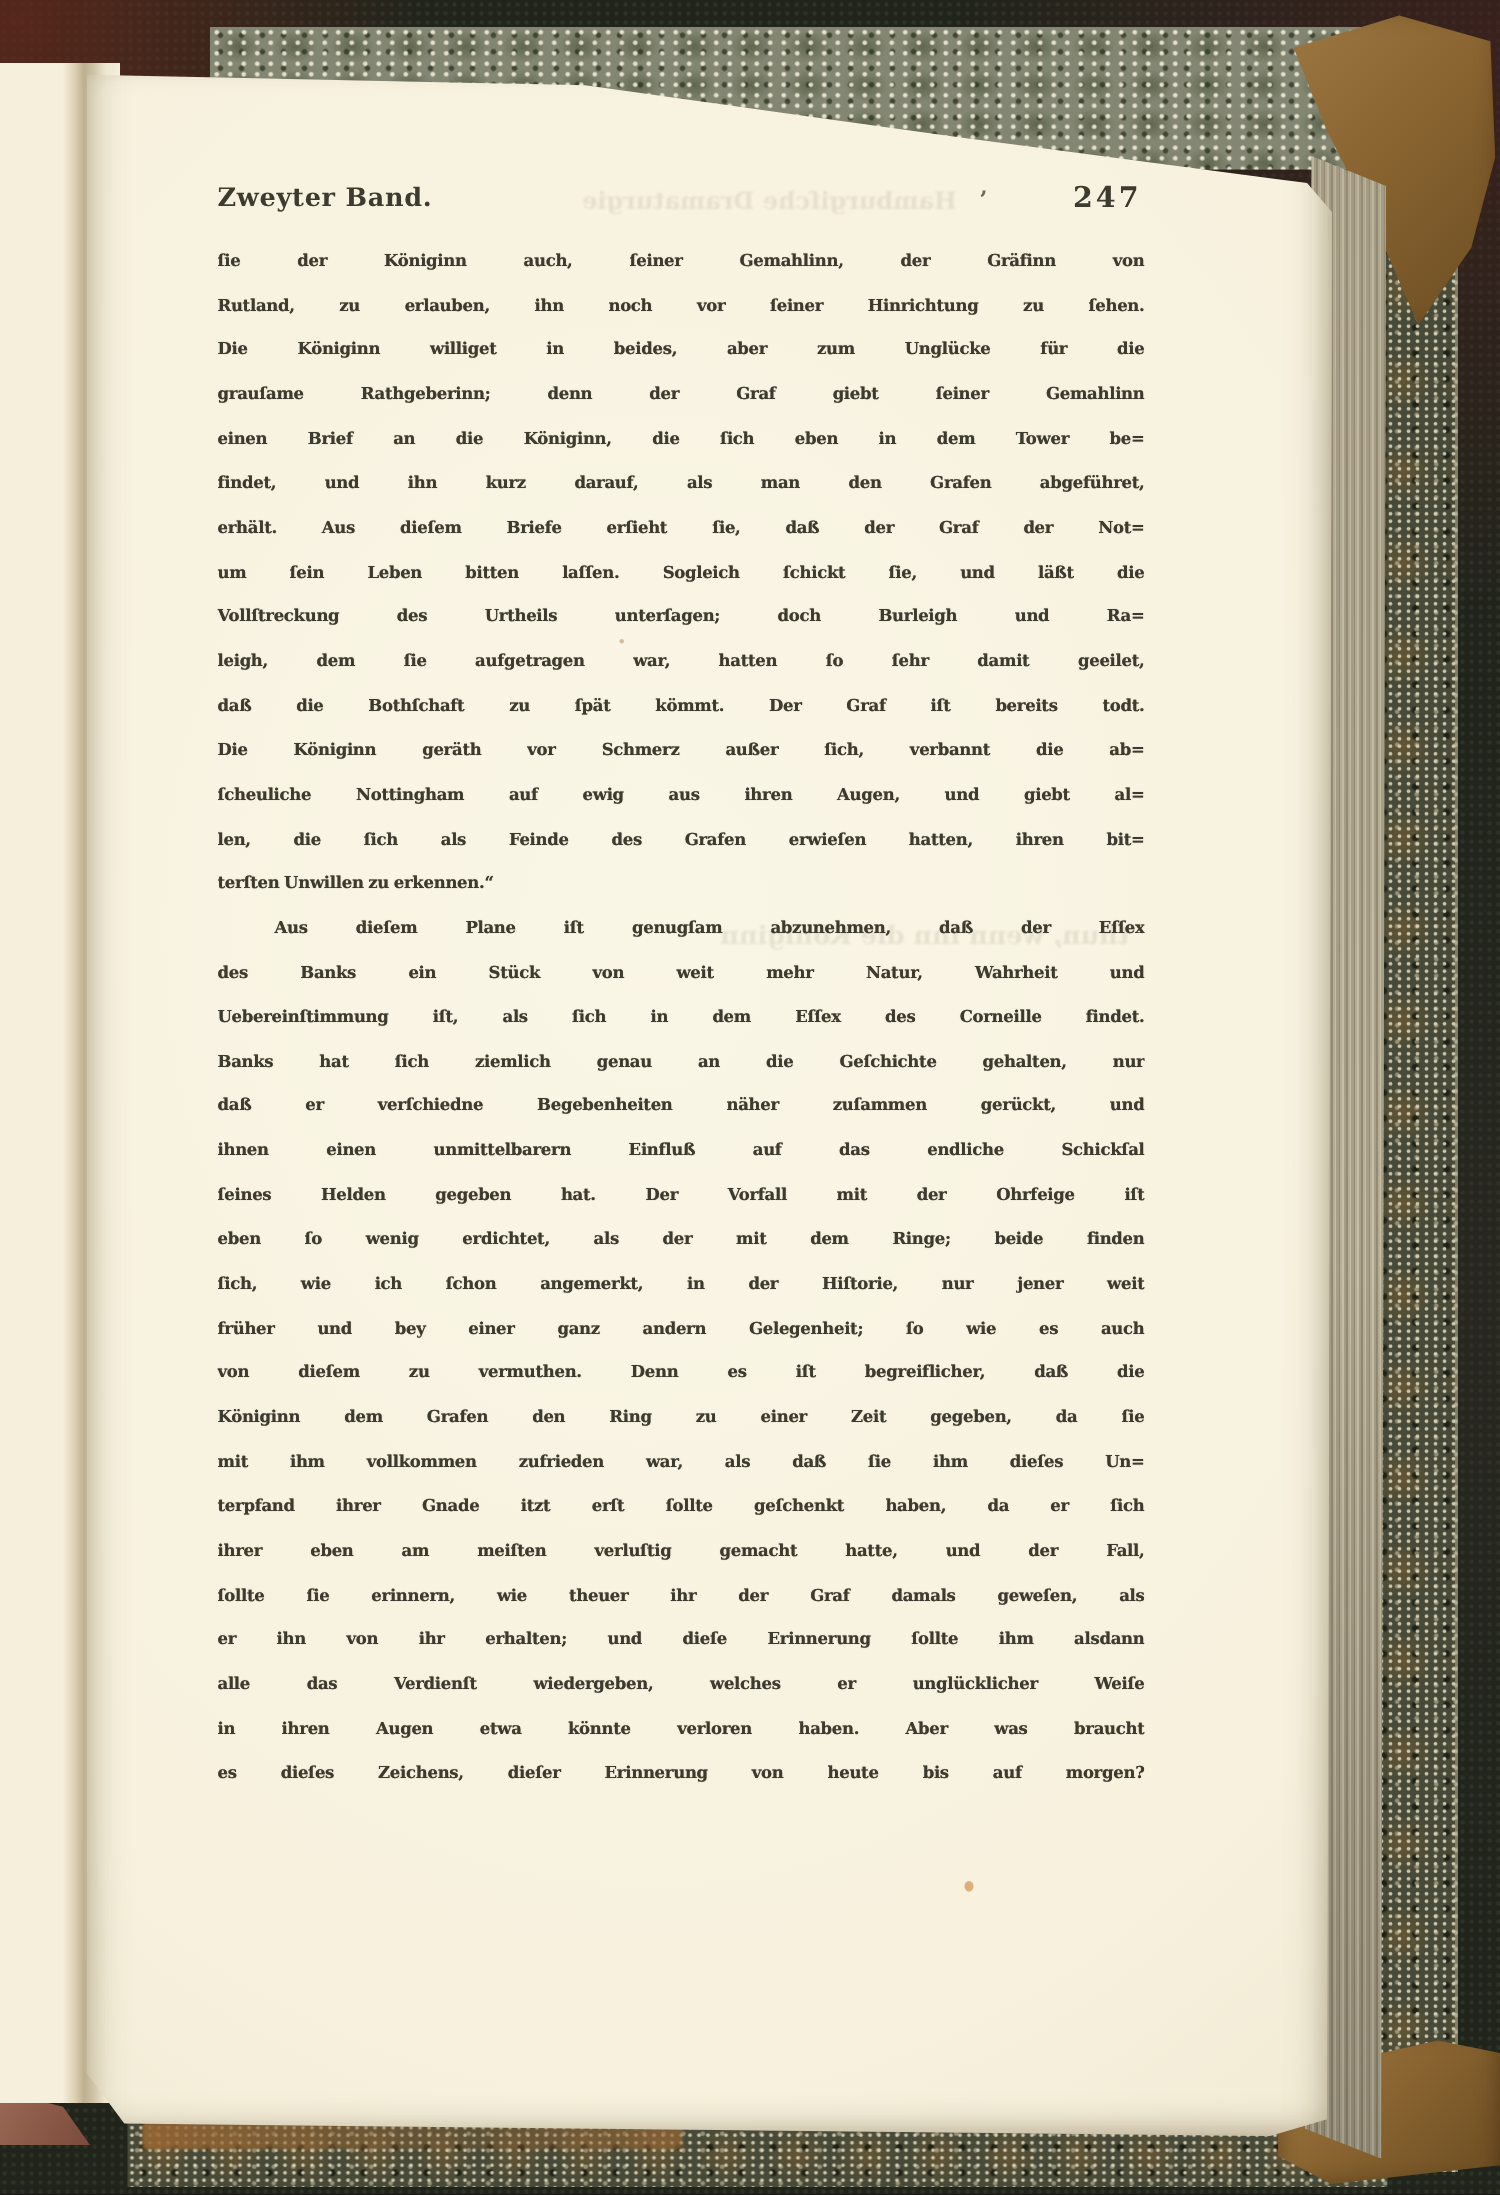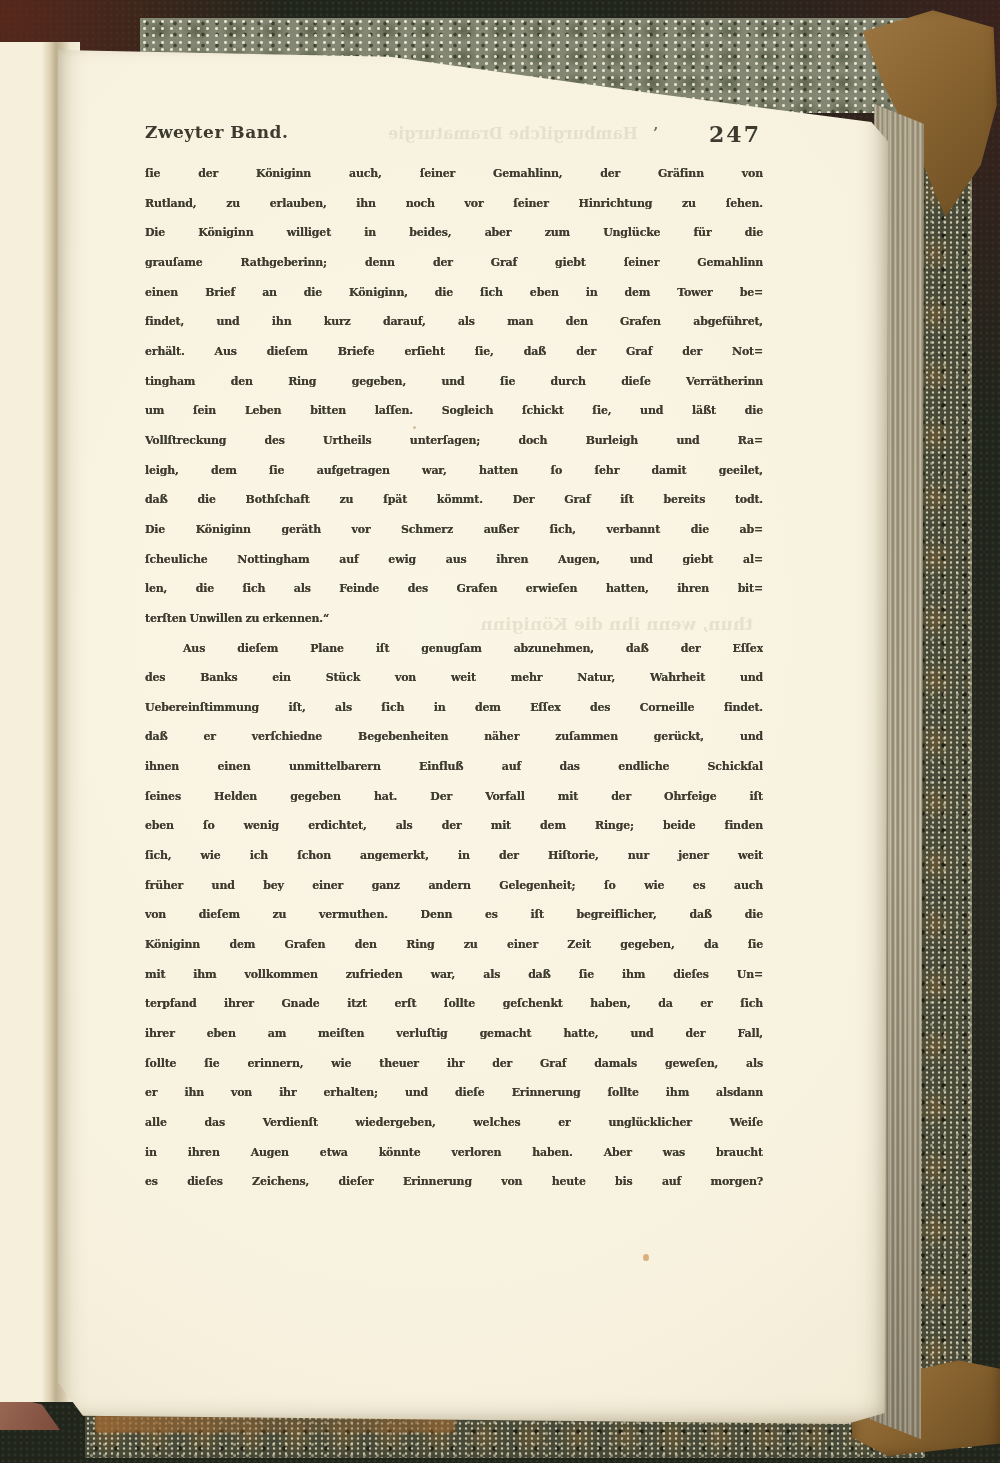--- a/index.html
+++ b/index.html
@@ -77,21 +77,21 @@
   }
   .foxing-dot{position:absolute;border-radius:50%;}
   .dot1{left:585px;top:1218px;width:6px;height:7px;background:rgba(196,120,44,.55);filter:blur(.5px);}
   .dot2{left:355px;top:390px;width:3px;height:3px;background:rgba(150,110,60,.4);}
   
   .header{position:absolute;left:87px;top:86px;width:618px;height:30px;color:var(--ink,#3d3b2f);}
   .running-title{
     display:block;text-align:left;font-size:17px;font-weight:700;letter-spacing:.5px;
   }
   .page-number{
-    position:absolute;right:2px;top:-1px;font-size:22px;font-weight:700;letter-spacing:2px;
+    position:absolute;right:2px;top:-1px;font-size:19px;font-weight:700;letter-spacing:2px;
   }
   .ink-speck{position:absolute;left:508px;top:2px;font-size:15px;font-weight:700;opacity:.75;}
   
   .text-block{position:absolute;left:87px;top:131px;width:618px;color:var(--ink,#3d3b2f);}
   .line{
     height:29.67px;overflow:hidden;
     font-size:11px;font-weight:700;letter-spacing:-0.2px;word-spacing:-0.5px;
     text-align:justify;text-align-last:justify;
     text-shadow:0 0 .5px rgba(62,60,46,.7);
   }
@@ -131,32 +131,32 @@
     </div>
 
     <div class="text-block">
         <div class="line">ſie der Königinn auch, ſeiner Gemahlinn, der Gräfinn von</div>
         <div class="line">Rutland, zu erlauben, ihn noch vor ſeiner Hinrichtung zu ſehen.</div>
         <div class="line">Die Königinn williget in beides, aber zum Unglücke für die</div>
         <div class="line">grauſame Rathgeberinn; denn der Graf giebt ſeiner Gemahlinn</div>
         <div class="line">einen Brief an die Königinn, die ſich eben in dem Tower be=</div>
         <div class="line">findet, und ihn kurz darauf, als man den Grafen abgeführet,</div>
         <div class="line">erhält.  Aus dieſem Briefe erſieht ſie, daß der Graf der Not=</div>
-        <div class="line">tingham den Ring gegeben, und ſie durch dieſe Verrätherinn</div>
         <div class="line">um ſein Leben bitten laſſen.  Sogleich ſchickt ſie, und läßt die</div>
         <div class="line">Vollſtreckung des Urtheils unterſagen; doch Burleigh und Ra=</div>
         <div class="line">leigh, dem ſie aufgetragen war, hatten ſo ſehr damit geeilet,</div>
         <div class="line">daß die Bothſchaft zu ſpät kömmt.  Der Graf iſt bereits todt.</div>
         <div class="line">Die Königinn geräth vor Schmerz außer ſich, verbannt die ab=</div>
         <div class="line">ſcheuliche Nottingham auf ewig aus ihren Augen, und giebt al=</div>
         <div class="line">len, die ſich als Feinde des Grafen erwieſen hatten, ihren bit=</div>
         <div class="line ragged">terſten Unwillen zu erkennen.“</div>
         <div class="line indent">Aus dieſem Plane iſt genugſam abzunehmen, daß der Eſſex</div>
         <div class="line">des Banks ein Stück von weit mehr Natur, Wahrheit und</div>
         <div class="line">Uebereinſtimmung iſt, als ſich in dem Eſſex des Corneille findet.</div>
+        <div class="line">Banks hat ſich ziemlich genau an die Geſchichte gehalten, nur</div>
         <div class="line">daß er verſchiedne Begebenheiten näher zuſammen gerückt, und</div>
         <div class="line">ihnen einen unmittelbarern Einfluß auf das endliche Schickſal</div>
         <div class="line">ſeines Helden gegeben hat.  Der Vorfall mit der Ohrfeige iſt</div>
         <div class="line">eben ſo wenig erdichtet, als der mit dem Ringe; beide finden</div>
         <div class="line">ſich, wie ich ſchon angemerkt, in der Hiſtorie, nur jener weit</div>
         <div class="line">früher und bey einer ganz andern Gelegenheit; ſo wie es auch</div>
         <div class="line">von dieſem zu vermuthen.  Denn es iſt begreiflicher, daß die</div>
         <div class="line">Königinn dem Grafen den Ring zu einer Zeit gegeben, da ſie</div>
         <div class="line">mit ihm vollkommen zufrieden war, als daß ſie ihm dieſes Un=</div>
         <div class="line">terpfand ihrer Gnade itzt erſt ſollte geſchenkt haben, da er ſich</div>

